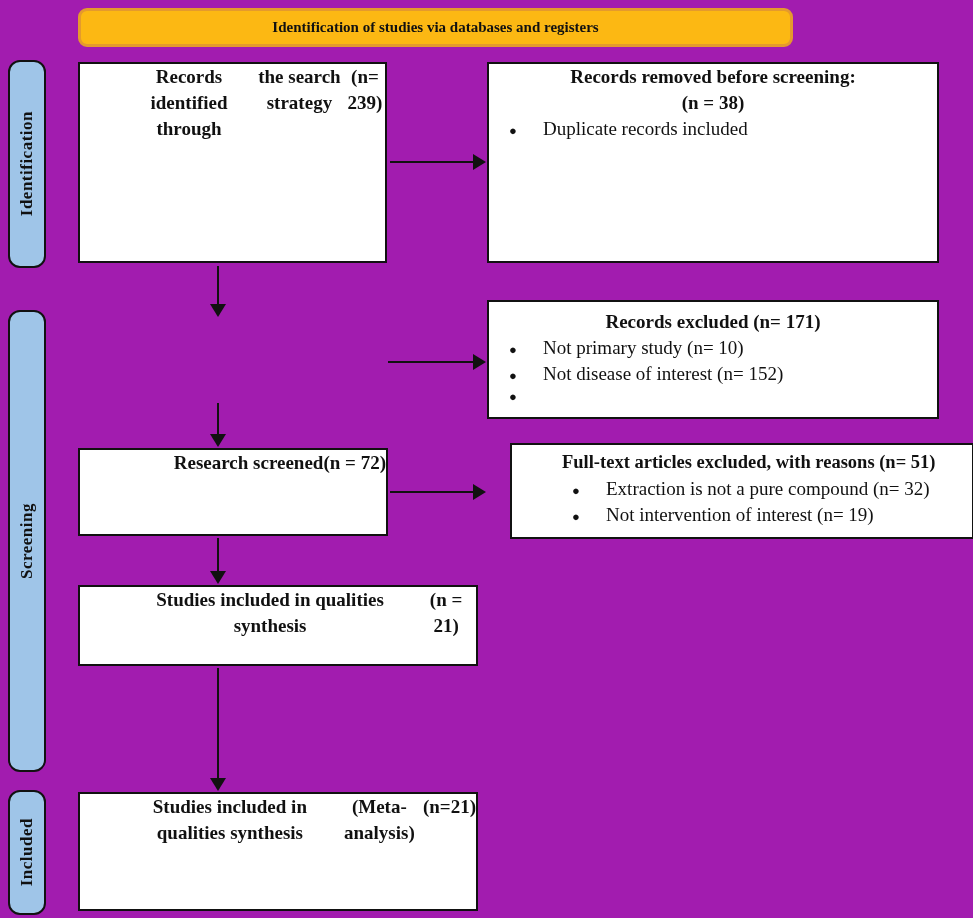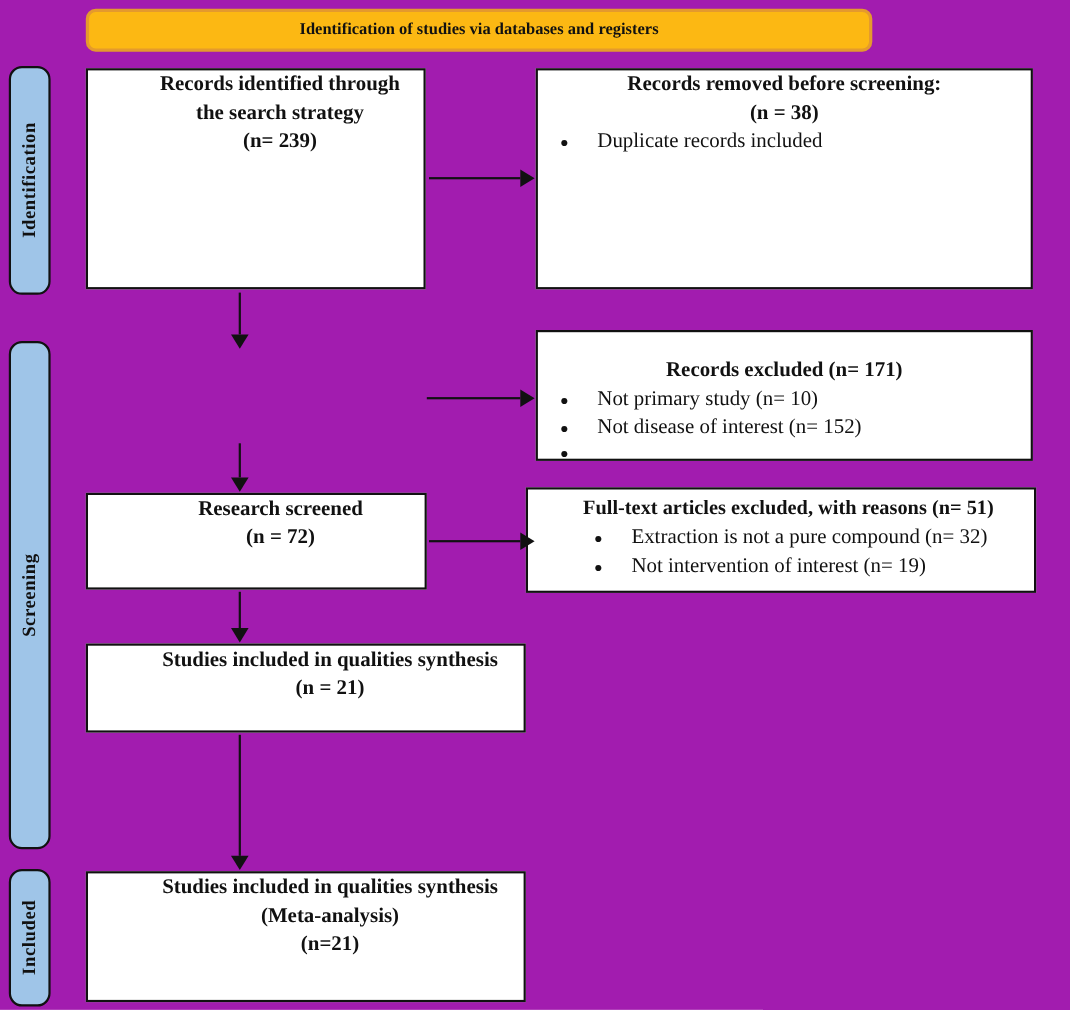--- a/index.html
+++ b/index.html
@@ -32,28 +32,28 @@
   }
   #stage-identification{top:60px;height:208px;}
   #stage-screening{top:310px;height:462px;}
   #stage-included{top:790px;height:125px;}
 
   
   .box{
     position:absolute;background:#fff;border:2.5px solid var(--line-black);
     font-size:19px;line-height:1.38;
   }
-  .center-col{display:flex;flex-direction:column;justify-content:flex-start;text-align:center;font-weight:bold;padding-left:44px;}
+  .center-col{display:flex;justify-content:flex-end;text-align:center;font-weight:bold;padding-left:44px;}
   #box-identified{left:78px;top:62px;width:309px;height:201px;}
   #box-removed{left:487px;top:62px;width:452px;height:201px;}
   #box-after-dup{left:78px;top:318px;width:307px;height:84px;display:flex;align-items:center;
                  padding:0 14px;font-weight:bold;text-align:left;}
-  #box-excluded{left:487px;top:300px;width:452px;height:119px;padding-top:22px;}
+  #box-excluded{left:487px;top:300px;width:452px;height:119px;padding-top:7px;}
   #box-screened{left:78px;top:448px;width:310px;height:88px;}
-  #box-fulltext{left:478px;top:443px;width:464px;height:96px;padding-top:5px;padding-left:40px;}
+  #box-fulltext{left:510px;top:443px;width:464px;height:96px;padding-top:5px;padding-left:40px;}
   #box-qualsynth{left:78px;top:585px;width:400px;height:81px;}
   #box-meta{left:78px;top:792px;width:400px;height:119px;}
 
   .box-title{font-weight:bold;text-align:center;}
   .box-title.left{text-align:left;padding-left:10px;white-space:nowrap;font-size:18.5px;}
   .bullet{display:flex;align-items:baseline;text-align:left;}
   .bullet .dot{flex:0 0 54px;padding-left:20px;font-size:13px;}
 
   
   .varrow{position:absolute;width:2px;background:var(--line-black);}

